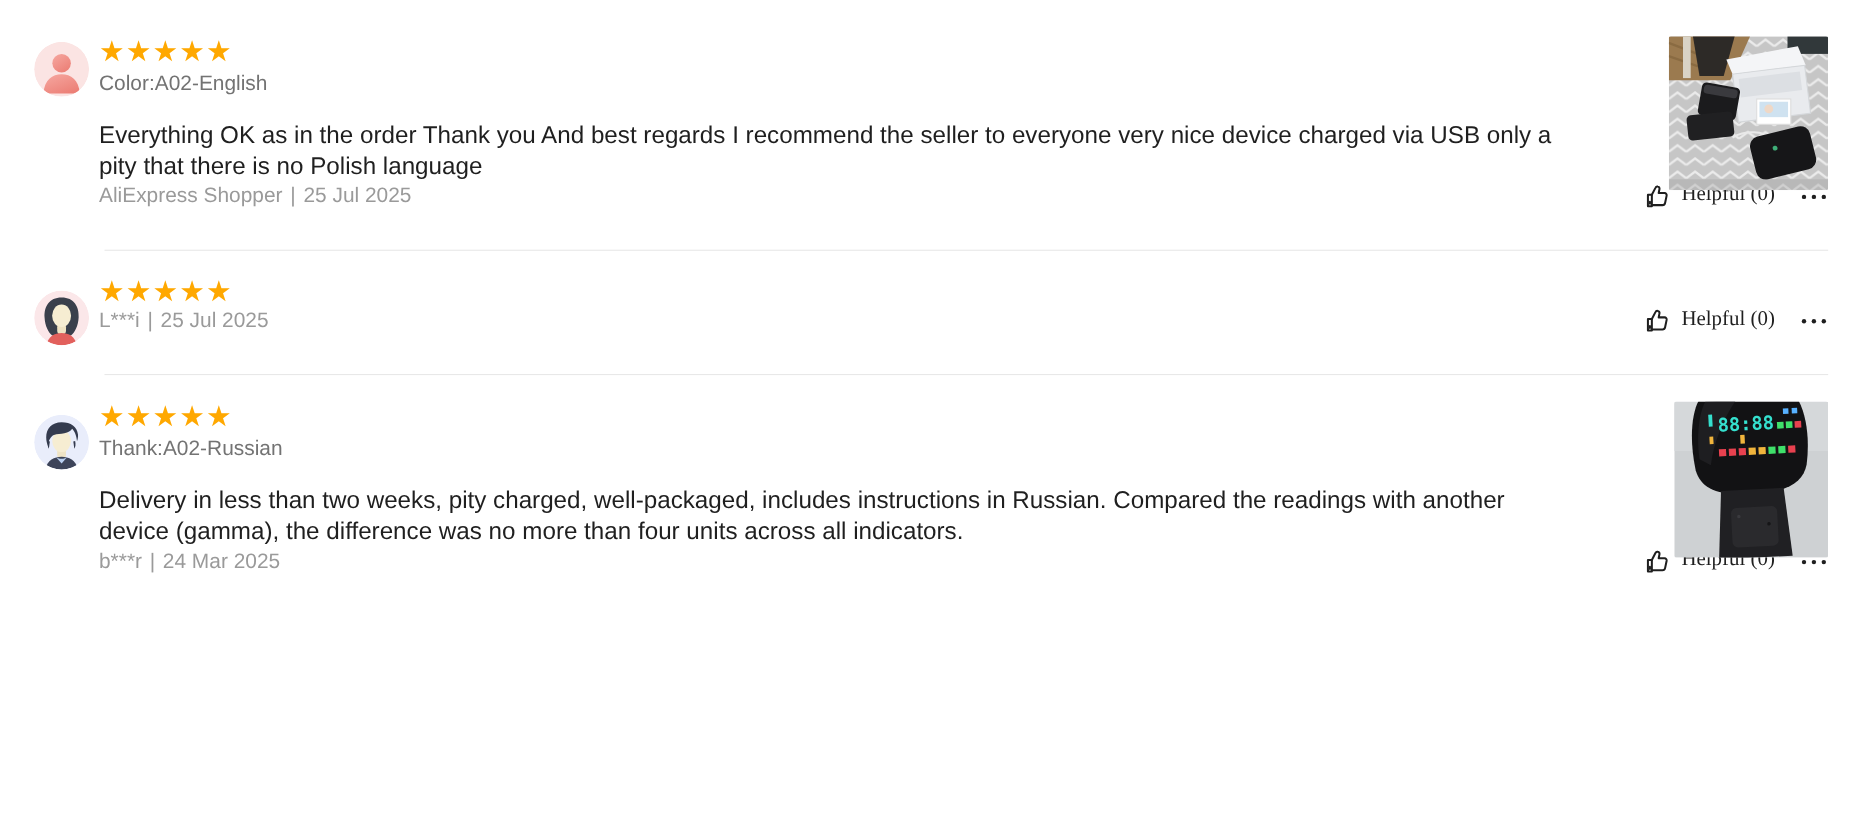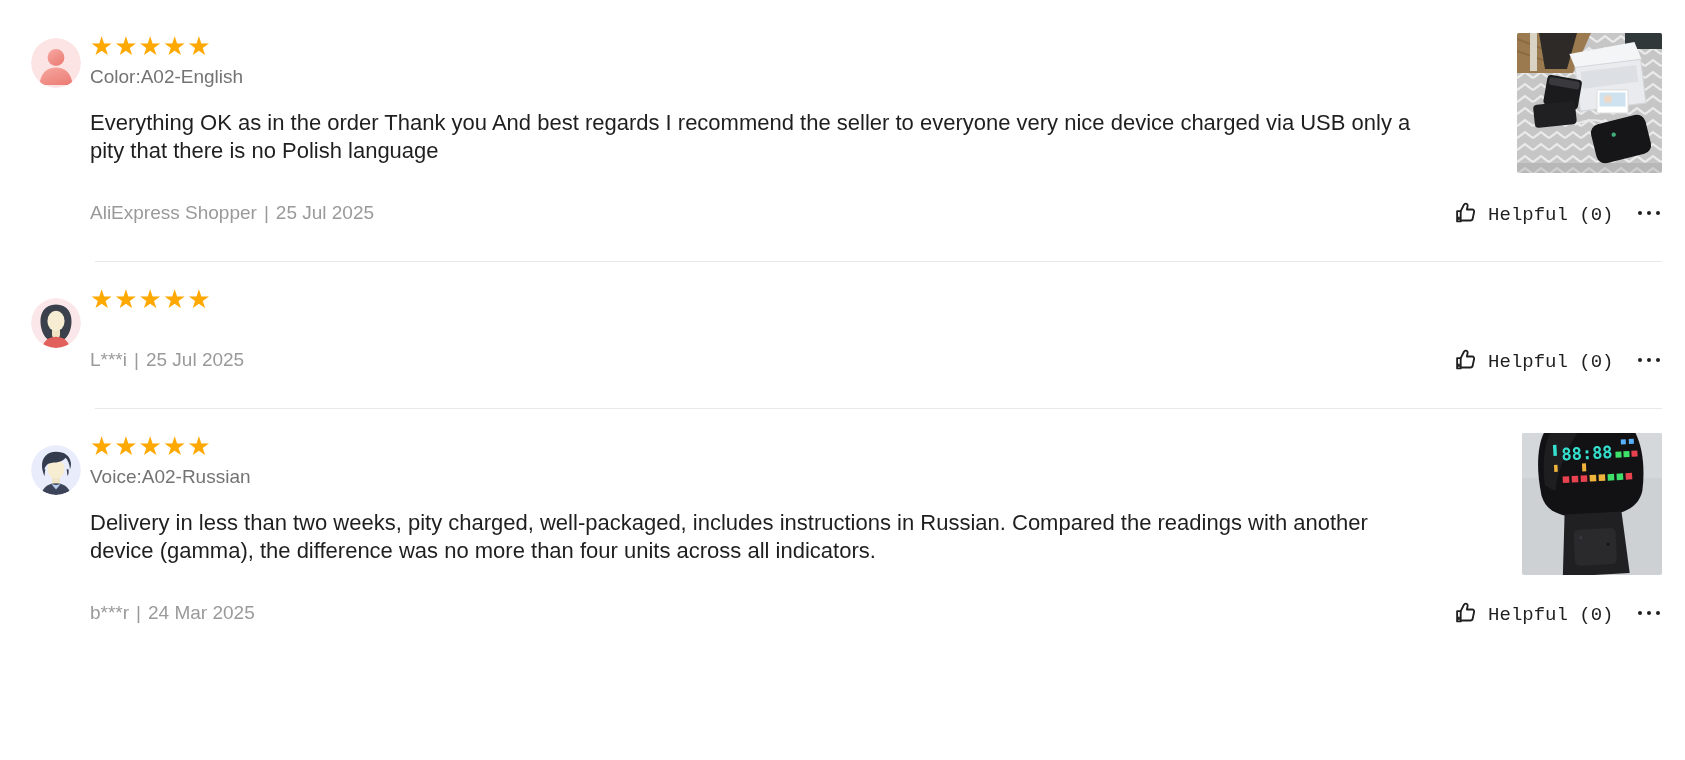--- a/index.html
+++ b/index.html
@@ -46,40 +46,39 @@
     color: #737373;
   }
   .review-text {
     margin: 20px 0 0 0;
     max-width: 1330px;
     font-size: 22px;
     line-height: 28px;
     color: #1f1f1f;
   }
   .footer {
-    margin-top: 34px;
     display: flex;
     justify-content: space-between;
     align-items: center;
     font-size: 19px;
     line-height: 28px;
   }
   .byline { color: #9a9a9a; }
   .byline .sep { margin: 0 7px; }
 
   .actions { display: flex; align-items: center; }
   .helpful-btn {
     display: flex;
-    align-items: flex-end;
+    align-items: flex-start;
     gap: 9px;
     background: none;
     border: none;
     padding: 0;
     cursor: pointer;
-    font-family: Liberation Mono, monospace;
+    font-family: Liberation Serif, serif;
     font-size: 19px;
     color: #1f1f1f;
   }
   .helpful-btn svg { display: block; }
   .more-btn {
     display: flex;
     align-items: center;
     gap: 4.5px;
     background: none;
     border: none;
@@ -269,21 +268,21 @@
           <path d="M25 6.8 C16 6.8 11 12.6 11 20.6 C11 24 11.8 26.8 12.7 28.4 C13.2 22.8 15.2 19.7 18 18.5 C21 17.2 24 17.7 27.5 16.9 C31 16.1 33.4 14.5 34.6 12.7 C36.8 15.2 38.6 18.6 39 24.2 C39.7 22.5 40.1 20.3 39.9 18.1 C39.1 10.7 33.5 6.8 25 6.8 Z" fill="#343B4E"></path>
           <path d="M12.7 24 C12 26.8 12.4 29.6 13.4 31 C13.9 28 14 26 14.4 24.4 Z" fill="#343B4E"></path>
           <path d="M37.3 24 C38 26.8 37.6 29.6 36.6 31 C36.1 28 36 26 35.6 24.4 Z" fill="#343B4E"></path>
           <path d="M10 50 C12 41.2 18.5 38.2 25 38.2 C31.5 38.2 38 41.2 40 50 Z" fill="#3D4459"></path>
           <path d="M20 38.6 L25 44.4 L30 38.6 C28.2 40.4 21.8 40.4 20 38.6 Z" fill="#B9CFF0"></path>
         </g>
       </svg>
     </div>
 
     <div class="stars">★★★★★</div>
-    <div class="variant">Voice:A02-Russian</div>
+    <div class="variant">Thank:A02-Russian</div>
     <p class="review-text">Delivery in less than two weeks, pity charged, well-packaged, includes instructions in Russian. Compared the readings with another device (gamma), the difference was no more than four units across all indicators.</p>
 
     <div class="footer">
       <div class="byline">
         <span>b***r</span><span class="sep">|</span><span>24 Mar 2025</span>
       </div>
       <div class="actions">
         <button class="helpful-btn">
           <span>
             <svg width="26" height="26" viewBox="0 0 24 24" fill="none" stroke="#1f1f1f" stroke-width="1.7" stroke-linecap="round" stroke-linejoin="round">

